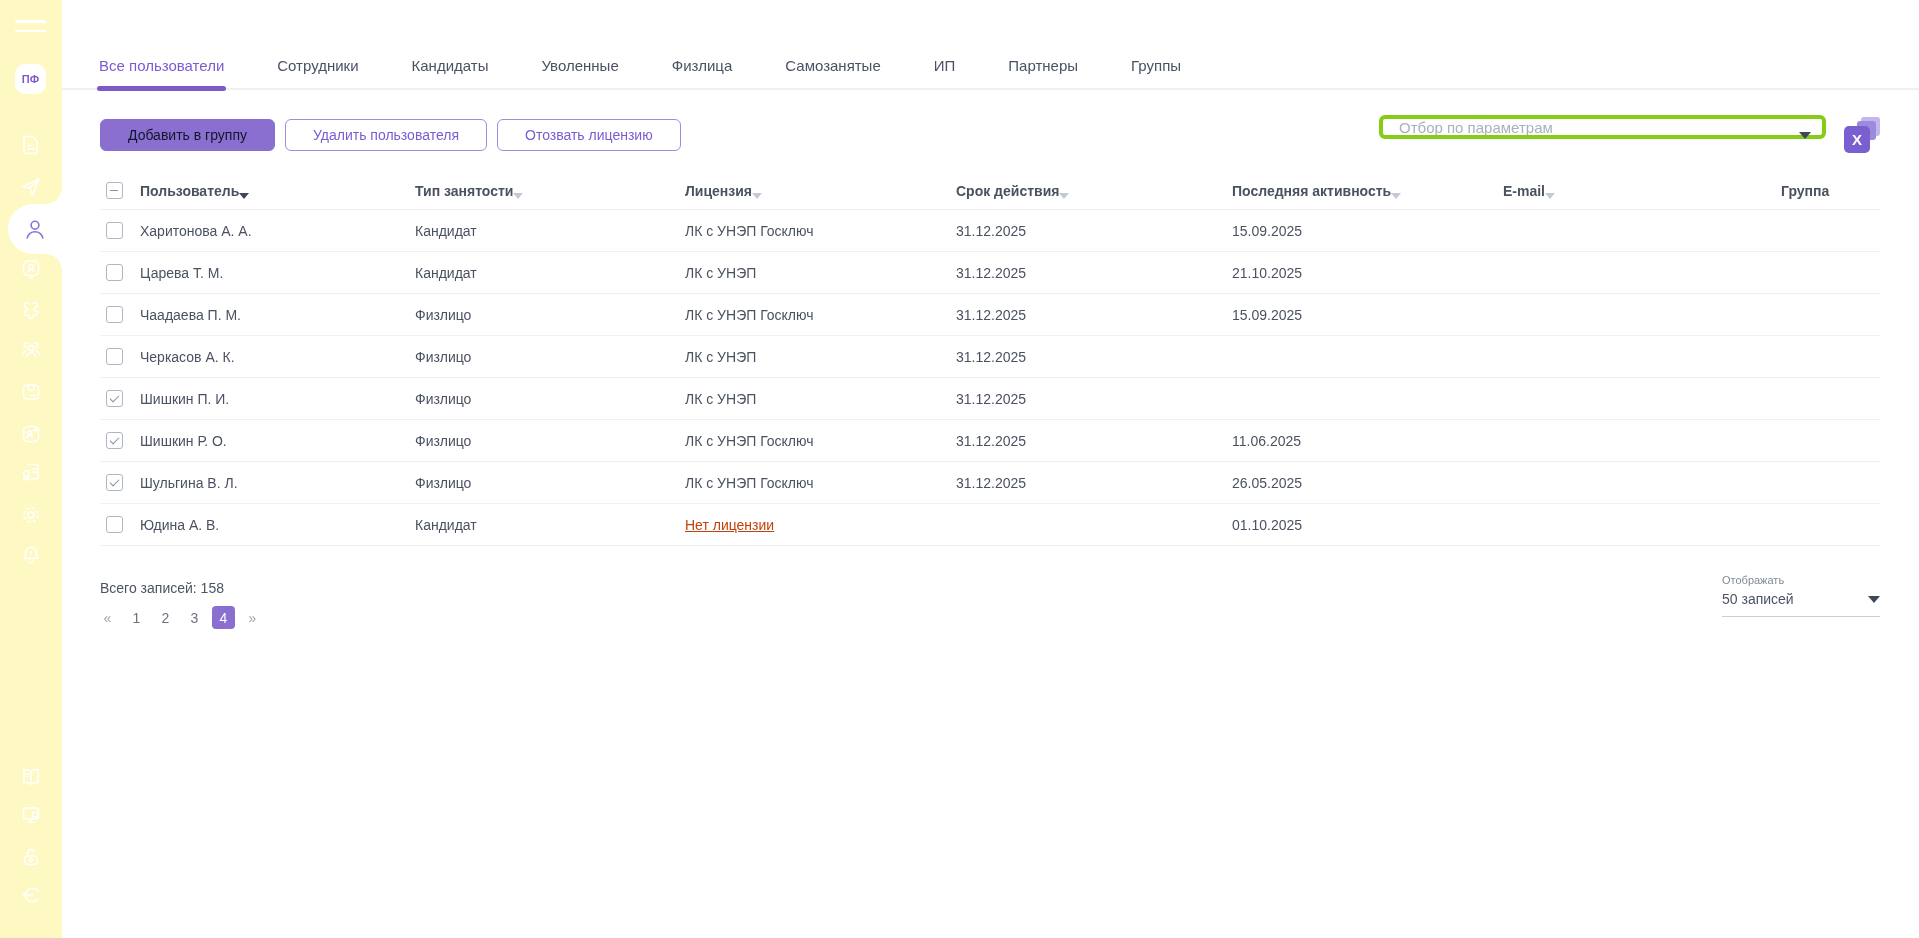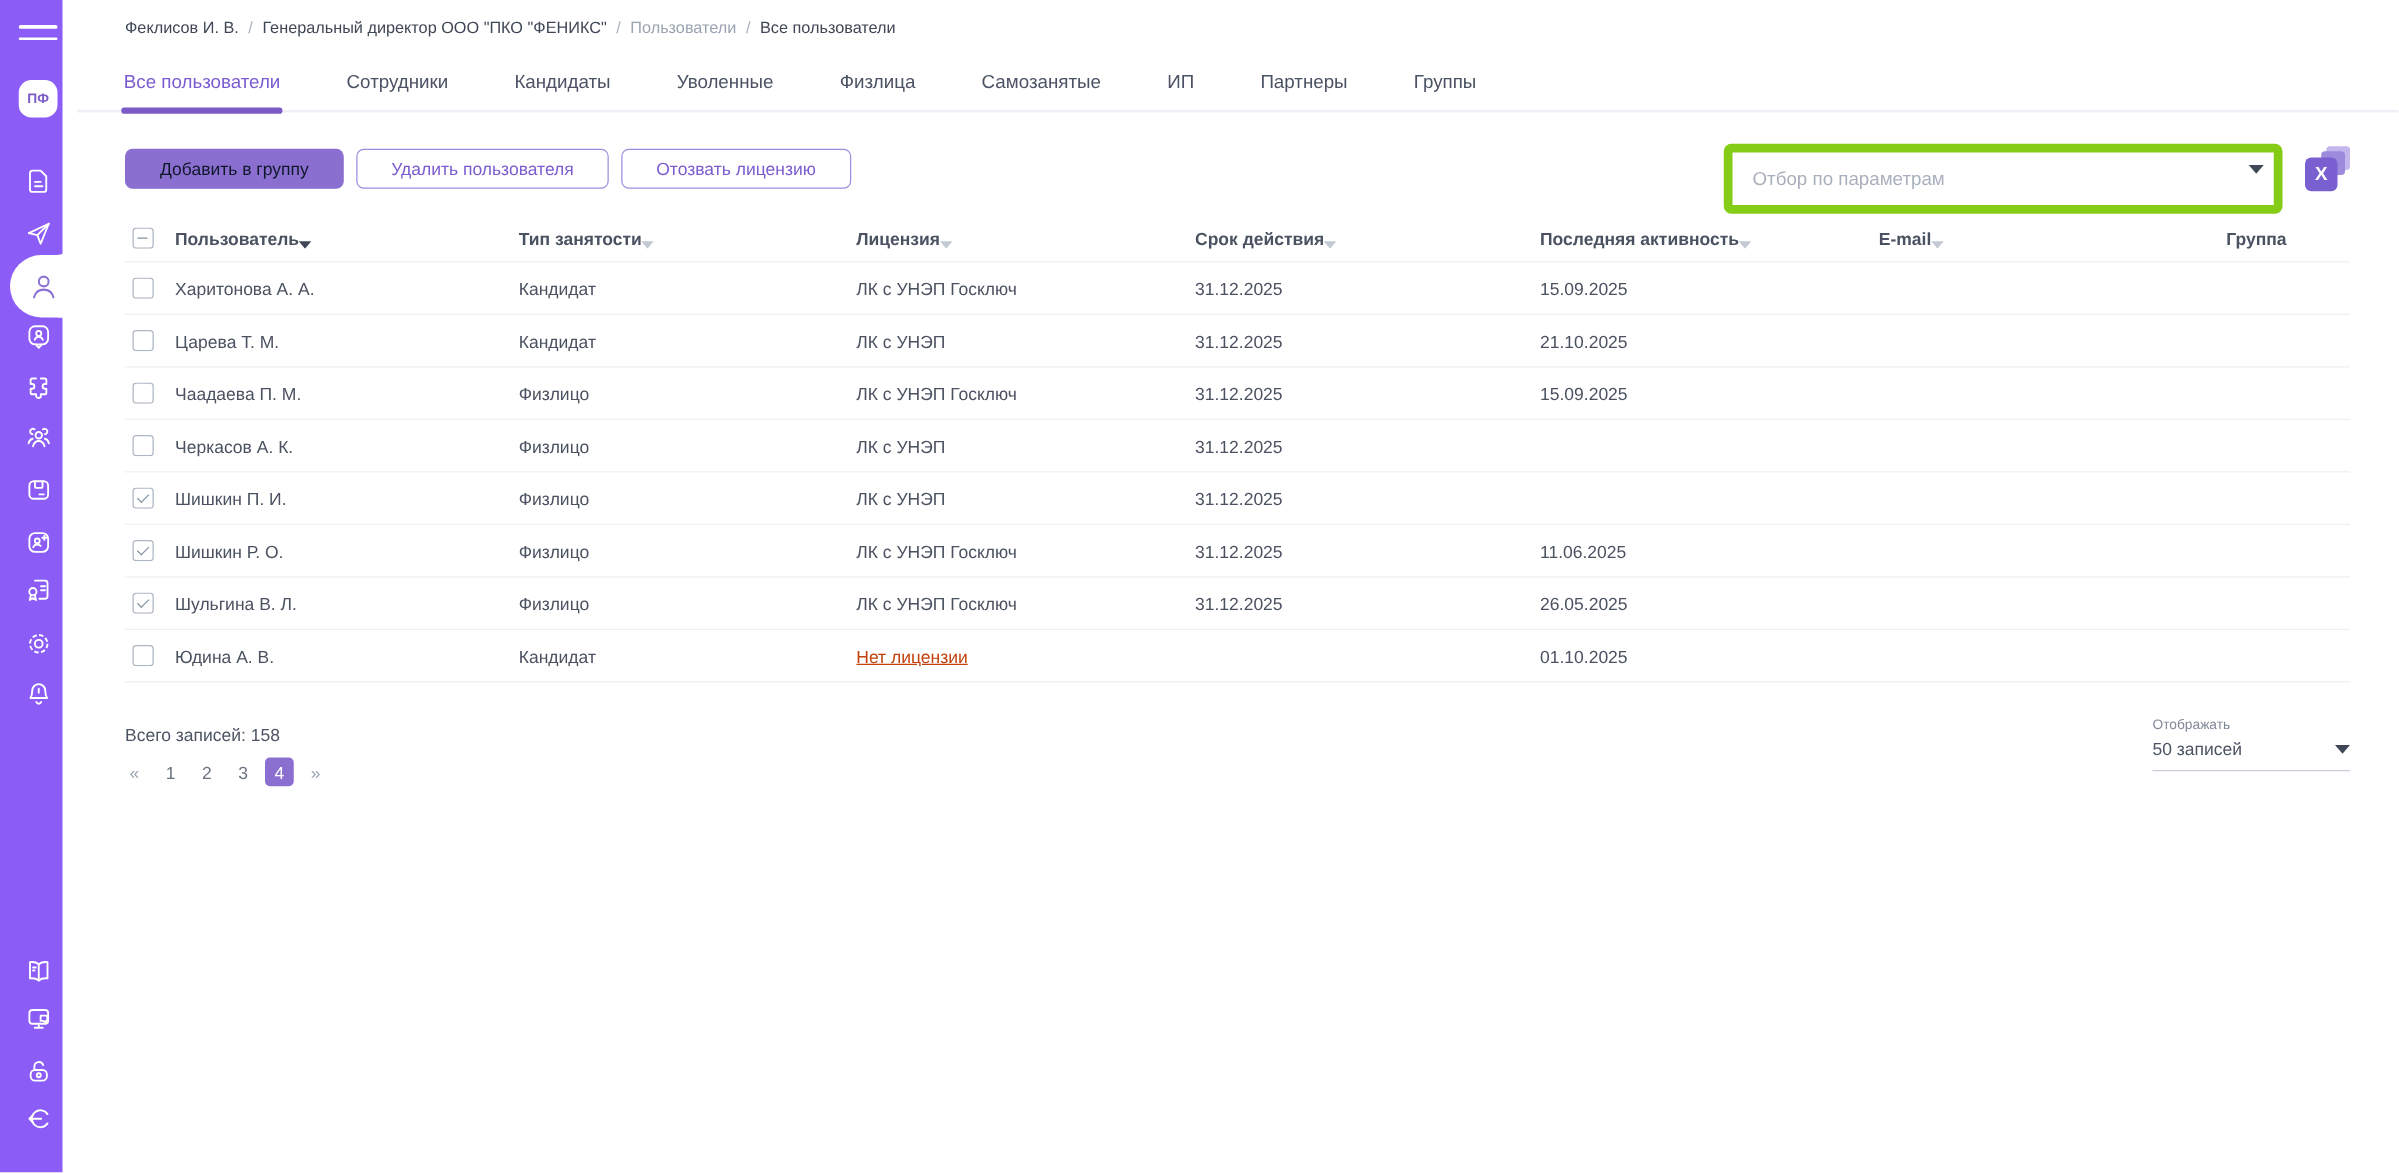--- a/index.html
+++ b/index.html
@@ -1,21 +1,21 @@
 <!DOCTYPE html>
 <html><head>
 <meta charset="utf-8">
 <style>
   * { margin:0; padding:0; box-sizing:border-box; }
   html,body { width:1919px; height:938px; overflow:hidden; background:#fff;
               font-family:"Liberation Sans", sans-serif; }
   .app { position:relative; width:1919px; height:938px; }
 
   
-  .sidebar { position:absolute; left:0; top:0; width:50px; height:938px; background:#8b5cf6;text-decoration:underline; }
+  .sidebar { position:absolute; left:0; top:0; width:62px; height:938px; background:#fef9c3;text-decoration:underline; }
   .burger { position:absolute; left:15px; top:20px; width:31px; height:13px; cursor:pointer; }
   .burger span { display:block; width:31px; height:2.6px; background:#fff; border-radius:2px; margin-bottom:7px; }
   .logo-badge { position:absolute; left:15px; top:64px; width:31px; height:30px; background:#fff;
                 border-radius:10px; color:#7c5bc8; font-weight:bold; font-size:11px;
                 display:flex; align-items:center; justify-content:center; }
   .s-item { position:absolute; left:0; width:62px; height:28px; display:flex;
             align-items:center; justify-content:center; cursor:pointer; }
   .s-item svg { width:24px; height:24px; fill:none; stroke:#fff; stroke-width:1.5;
                 stroke-linecap:round; stroke-linejoin:round; }
   .s-active { position:absolute; left:8px; top:204px; width:54px; height:50px; background:#fff;
@@ -52,21 +52,21 @@
 
   
   .toolbar { position:absolute; left:38px; right:39px; top:115px; height:40px;
              display:flex; align-items:center; }
   .btn { height:32px; padding:0 27px; border-radius:6px; font-size:14px; cursor:pointer;
          font-family:"Liberation Sans", sans-serif; white-space:nowrap; }
   .btn-filled { background:#8a6fd0; border:1px solid #8a6fd0; color:#0f172a; margin-right:10px; }
   .btn-outline { background:#fff; border:1px solid #a18cdc; color:#7a5cd0; margin-right:10px; }
   .tb-spacer { flex:1; }
   .filter-wrap { position:relative; width:447px; height:40px; }
-  .filter-input { width:447px; height:56px; border:7px solid #84cc16; border-radius:6px;
+  .filter-input { width:447px; height:24px; border:4px solid #84cc16; border-radius:6px;
         padding:0 34px 0 16px; font-size:15px; color:#3f4756;
         font-family:"Liberation Sans", sans-serif; outline:none; }
   .filter-input::placeholder { color:#a9b0bd; }
   .caret-dark { position:absolute; right:15px; top:17px; width:0; height:0;
         border-left:6px solid transparent; border-right:6px solid transparent;
         border-top:7px solid #3f4756; pointer-events:none; }
   .excel { position:relative; width:36px; height:36px; margin-left:18px; cursor:pointer; }
   .excel .l1 { position:absolute; right:0; top:0; width:19px; height:19px; background:#c3b6ec; border-radius:3px; }
   .excel .l2 { position:absolute; right:4px; top:4px; width:19px; height:19px; background:#9c8bdc; border-radius:3px; }
   .excel .x-main { position:absolute; left:0; bottom:0; width:26px; height:27px; background:#7a5fd0;
@@ -217,29 +217,20 @@
     <div class="s-item" style="top:881px">
       <svg viewBox="0 0 24 24">
         <path d="M19 8.3a6.8 6.8 0 1 0 0 7.4"></path>
         <path d="M4.5 12h9.5M7.5 9l-3 3 3 3"></path>
         </svg>
     </div>
   </aside>
 
   <div class="main">
 
-    <div class="breadcrumb">
-      <span>Феклисов И. В.</span>
-      <span class="bc-sep">/</span>
-      <span>Генеральный директор ООО "ПКО "ФЕНИКС"</span>
-      <span class="bc-sep">/</span>
-      <span class="bc-muted">Пользователи</span>
-      <span class="bc-sep">/</span>
-      <span>Все пользователи</span>
-    </div>
 
     <div class="tabbar">
       <div class="tab active">Все пользователи</div>
       <div class="tab">Сотрудники</div>
       <div class="tab">Кандидаты</div>
       <div class="tab">Уволенные</div>
       <div class="tab">Физлица</div>
       <div class="tab">Самозанятые</div>
       <div class="tab">ИП</div>
       <div class="tab">Партнеры</div>

